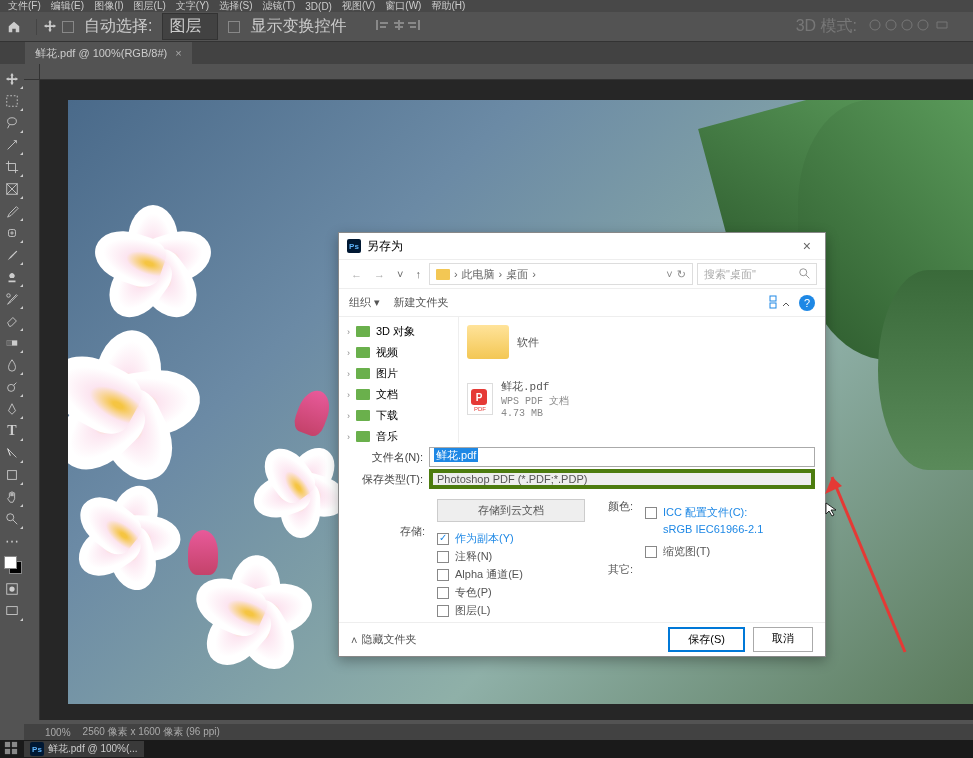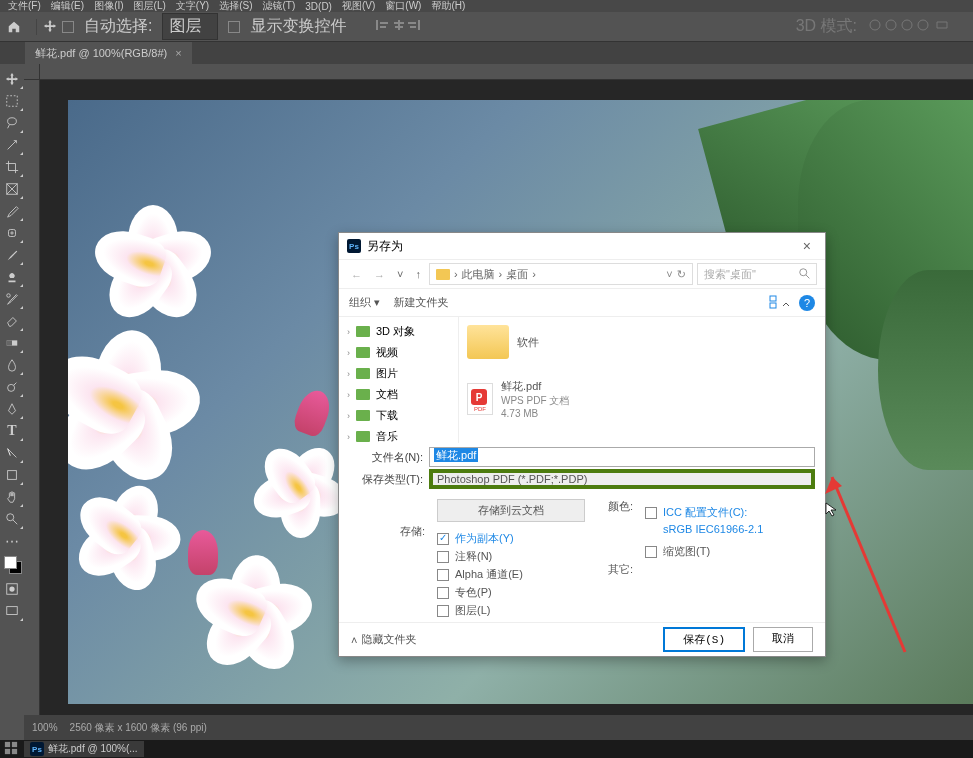--- a/index.html
+++ b/index.html
@@ -34,21 +34,21 @@
 .flower { position: absolute; width: 120px; height: 120px; }
 .petal { position: absolute; width: 50px; height: 70px; background: radial-gradient(ellipse at 50% 80%, #f5c542 5%, #fce5f0 30%, #fff 60%); border-radius: 50% 50% 30% 30%; }
 .f1 { top: 130px; left: 60px; }
 .f2 { top: 280px; left: 40px; transform: scale(1.3); }
 .f3 { top: 400px; left: 30px; transform: scale(0.9); }
 .f4 { top: 480px; left: 160px; }
 .f5 { top: 350px; left: 200px; transform: scale(0.8); }
 .bud { position: absolute; width: 30px; height: 45px; background: linear-gradient(180deg, #e85a9a, #c4426a); border-radius: 50% 50% 30% 30%; }
 .b1 { top: 290px; left: 230px; transform: rotate(20deg); }
 .b2 { top: 430px; left: 120px; }
-.status { position: absolute; bottom: 0; left: 24px; right: 0; height: 25px; background: #424242; color: #aaa; font-size: 10px; display: flex; align-items: center; padding-left: 8px; gap: 12px; }
+.status { position: absolute; bottom: 0; left: 24px; right: 0; height: 16px; background: #424242; color: #aaa; font-size: 10px; display: flex; align-items: center; padding-left: 21px; gap: 12px; }
 .dialog { position: absolute; top: 232px; left: 338px; width: 488px; height: 425px; background: #fff; border: 1px solid #888; display: flex; flex-direction: column; box-shadow: 0 4px 12px rgba(0,0,0,0.3); }
 .dlg-title { height: 26px; display: flex; align-items: center; padding: 0 8px; font-size: 12px; gap: 6px; }
 .dlg-title-icon { width: 14px; height: 14px; background: #001833; border-radius: 2px; display: flex; align-items: center; justify-content: center; color: #5eb3fa; font-size: 8px; font-weight: bold; }
 .dlg-close { margin-left: auto; font-size: 14px; color: #666; cursor: pointer; padding: 0 6px; }
 .dlg-nav { height: 30px; border-top: 1px solid #eee; border-bottom: 1px solid #eee; display: flex; align-items: center; padding: 0 8px; gap: 4px; font-size: 11px; color: #666; }
 .nav-arr { color: #aaa; padding: 0 4px; }
 .nav-up { padding: 0 4px; }
 .crumb { display: flex; align-items: center; gap: 4px; flex: 1; border: 1px solid #ddd; height: 22px; padding: 0 6px; }
 .fld-i { width: 14px; height: 11px; background: #f3c754; border-radius: 1px; display: inline-block; }
 .search { width: 120px; height: 22px; border: 1px solid #ddd; padding: 0 22px 0 6px; color: #aaa; display: flex; align-items: center; position: relative; }
@@ -60,42 +60,42 @@
 .tree { width: 120px; border-right: 1px solid #eee; padding: 4px 0; font-size: 11px; }
 .tree-item { display: flex; align-items: center; gap: 6px; padding: 3px 8px; }
 .caret { color: #888; font-size: 9px; }
 .content { flex: 1; padding: 8px; display: flex; gap: 12px; align-items: flex-start; }
 .file-item { display: flex; flex-direction: column; align-items: center; width: 64px; }
 .file-item.h { flex-direction: row; align-items: center; gap: 8px; width: auto; }
 .big-fld { width: 42px; height: 34px; background: linear-gradient(180deg, #ffe39a, #f3c754); border-radius: 3px; }
 .pdf-i { width: 26px; height: 32px; background: #fff; border: 1px solid #ddd; position: relative; }
 .pdf-i::before { content: 'P'; position: absolute; top: 5px; left: 3px; width: 16px; height: 16px; background: #e53935; color: #fff; border-radius: 3px; font-size: 10px; display: flex; align-items: center; justify-content: center; font-weight: bold; }
 .pdf-i::after { content: 'PDF'; position: absolute; bottom: 2px; left: 0; right: 0; font-size: 6px; text-align: center; color: #e53935; }
-.fmeta { font-size: 11px; color: #555; }
+.fmeta { font-size: 11px; color: #555; font-family: Liberation Mono, monospace; }
 .fmeta .sub { color: #888; font-size: 10px; }
 .dlg-fields { padding: 4px 10px; font-size: 11px; color: #444; }
 .fld-row { display: flex; align-items: center; margin-bottom: 2px; }
 .fld-lbl { width: 80px; text-align: right; padding-right: 6px; }
 .fld-input { flex: 1; height: 20px; border: 1px solid #aaa; padding: 0 4px; font-size: 11px; }
 .fld-input.filename { background: #fff; }
 .fld-input.filename .seltext { background: #1e88e5; color: #fff; padding: 1px 2px; }
 .fld-input.type { background: #eee; color: #555; border: 4px solid #4d7c0f; }
 .dlg-options { display: flex; padding: 4px 10px; font-size: 11px; color: #555; gap: 12px; }
 .opt-col { display: flex; flex-direction: column; gap: 3px; }
 .opt-col.lbl { width: 76px; text-align: right; }
 .opt-col.mid { flex: 1; justify-content: center; }
 .opt-col.r { width: 170px; }
 .cloud-btn { background: #eee; border: 1px solid #ccc; padding: 3px 20px; text-align: center; margin-bottom: 6px; cursor: pointer; }
 .chkline { display: flex; align-items: center; gap: 6px; }
 .chkbox { width: 12px; height: 12px; border: 1px solid #888; display: inline-block; background: #fff; position: relative; }
 .chkbox.ckd::after { content: '✓'; position: absolute; top: -2px; left: 1px; color: #1e88e5; font-size: 10px; }
 .link { color: #1e88e5; }
 .dlg-bottom { border-top: 1px solid #eee; height: 34px; display: flex; align-items: center; padding: 0 12px; font-size: 11px; }
 .hide-folders { display: flex; align-items: center; gap: 4px; color: #555; cursor: pointer; }
-.dlg-btns { margin-left: auto; display: flex; gap: 8px; font-family: Liberation Mono, monospace; }
+.dlg-btns { margin-left: auto; display: flex; gap: 8px; }
 .btn { border: 1px solid #aaa; background: #fff; padding: 3px 18px; font-size: 11px; cursor: pointer; }
 .btn.primary { border: 2px solid #0078d7; }
 .arrow-annot { position: absolute; top: 472px; left: 820px; pointer-events: none; }
 .taskbar { position: absolute; bottom: 0; left: 0; width: 973px; height: 18px; background: #1a1a1a; display: flex; align-items: center; padding: 0 4px; gap: 6px; }
 .tb-item { height: 16px; width: 120px; background: #3a3a3a; display: flex; align-items: center; padding: 0 6px; gap: 4px; color: #ccc; font-size: 10px; }
 .tb-icon { width: 14px; height: 14px; background: #001833; border-radius: 2px; display: flex; align-items: center; justify-content: center; color: #5eb3fa; font-size: 8px; font-weight: bold; }
 .ruler-corner, .ruler-origin { position: absolute; top: 0; left: 0; width: 16px; height: 16px; background: #535353; border-right: 1px solid #333; border-bottom: 1px solid #333; }
 </style>
 </head>
 <body>

